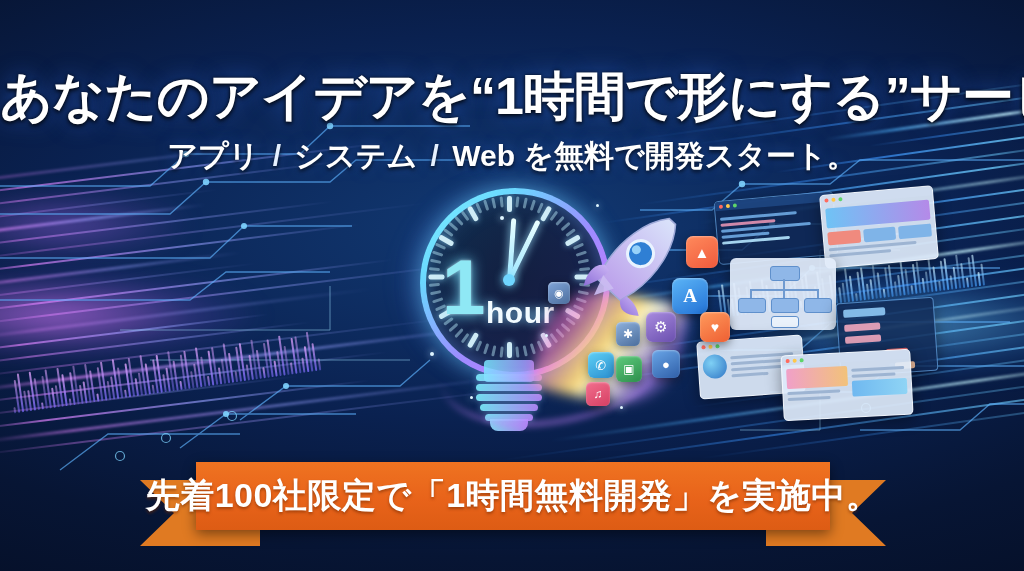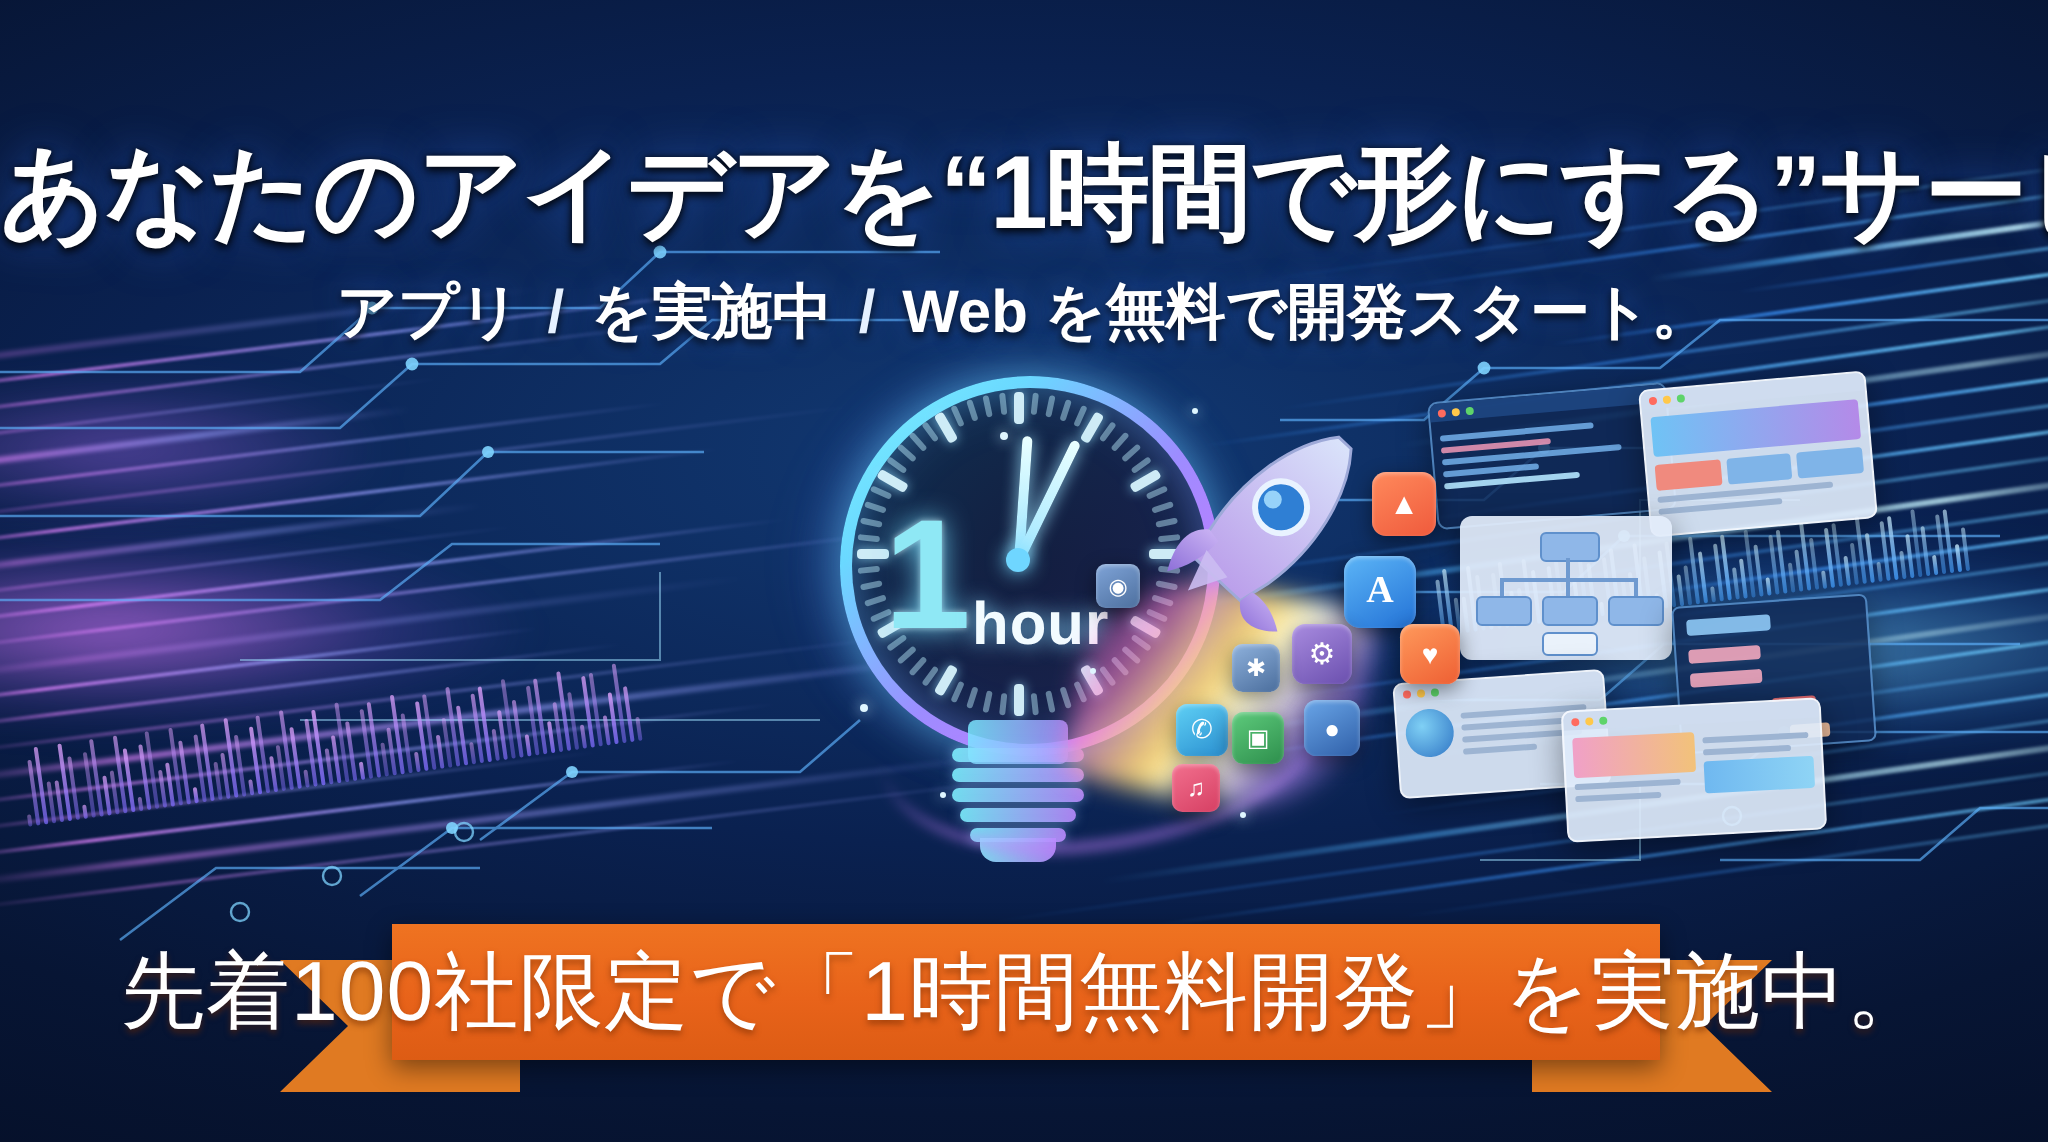--- a/index.html
+++ b/index.html
@@ -198,21 +198,21 @@
     position:absolute;right:56px;top:0;width:22px;height:18px;background:#a84f15;
     clip-path:polygon(0 0,100% 0,0 100%);
   }
   .ribbon .main{
     position:absolute;left:56px;top:0;right:56px;height:68px;
     background:linear-gradient(180deg,#ef7321 0%,#e8631a 55%,#dd5c14 100%);
     box-shadow:0 4px 12px rgba(0,0,0,.45);
     display:flex;align-items:center;justify-content:center;
   }
   .ribbon .main span{
-    font-size:42px;font-weight:400;color:#fff;letter-spacing:.5px;white-space:nowrap;
+    font-size:34px;font-weight:700;color:#fff;letter-spacing:.5px;white-space:nowrap;
     text-shadow:0 2px 3px rgba(110,40,0,.55);
   }
   .sparkle{position:absolute;border-radius:50%;background:#dff6ff;box-shadow:0 0 7px rgba(190,235,255,.95);}
 </style>
 </head>
 <body>
 
 <div id="stage">
 
   <div class="layer">
@@ -680,21 +680,21 @@
   <div class="sparkle" style="left:470px;top:396px;width:3px;height:3px;"></div>
   <div class="sparkle" style="left:596px;top:204px;width:3px;height:3px;"></div>
   <div class="sparkle" style="left:430px;top:352px;width:4px;height:4px;"></div>
   <div class="sparkle" style="left:620px;top:406px;width:3px;height:3px;"></div>
 
   <div class="headline"><span>あなたのアイデアを“1時間で形にする”サービス</span></div>
 
   <div class="subline">
     <span>アプリ</span>
     <span class="sep">/</span>
-    <span>を実施中</span>
+    <span>システム</span>
     <span class="sep">/</span>
     <span>Web を無料で開発スタート。</span>
   </div>
 
   <div class="ribbon">
     <div class="tail l"></div>
     <div class="tail r"></div>
     <div class="fold-l"></div>
     <div class="fold-r"></div>
     <div class="main">

